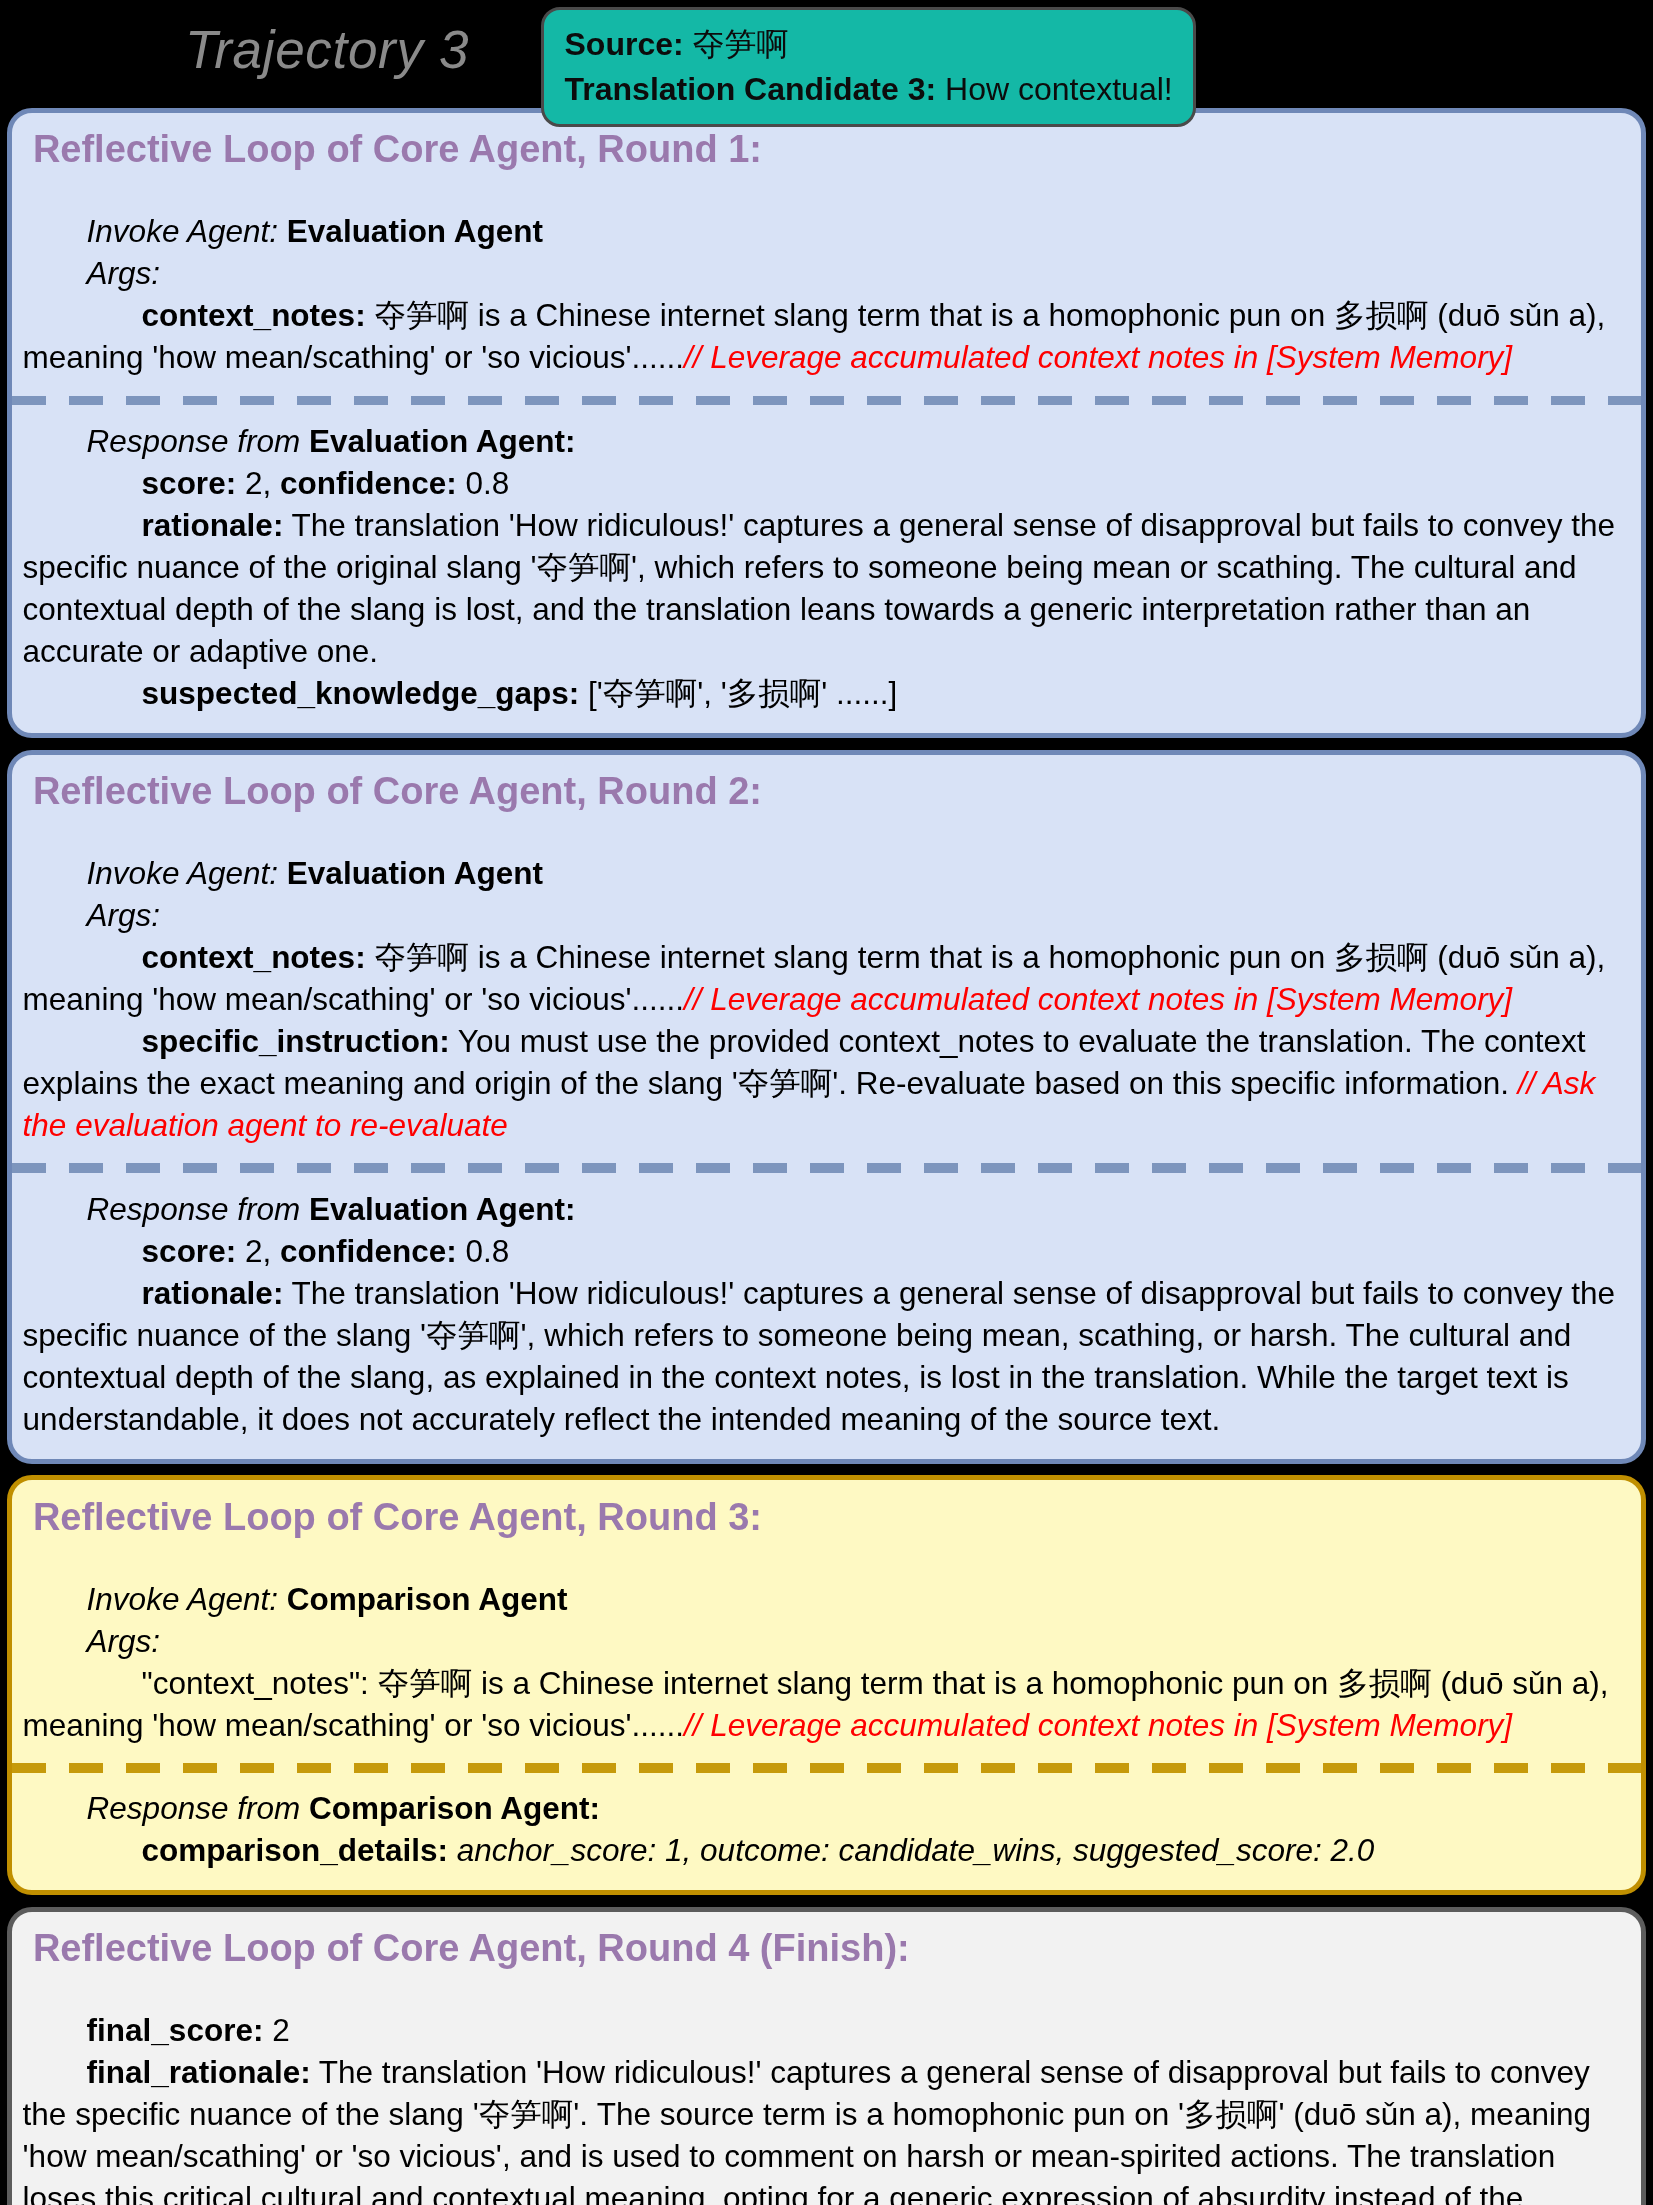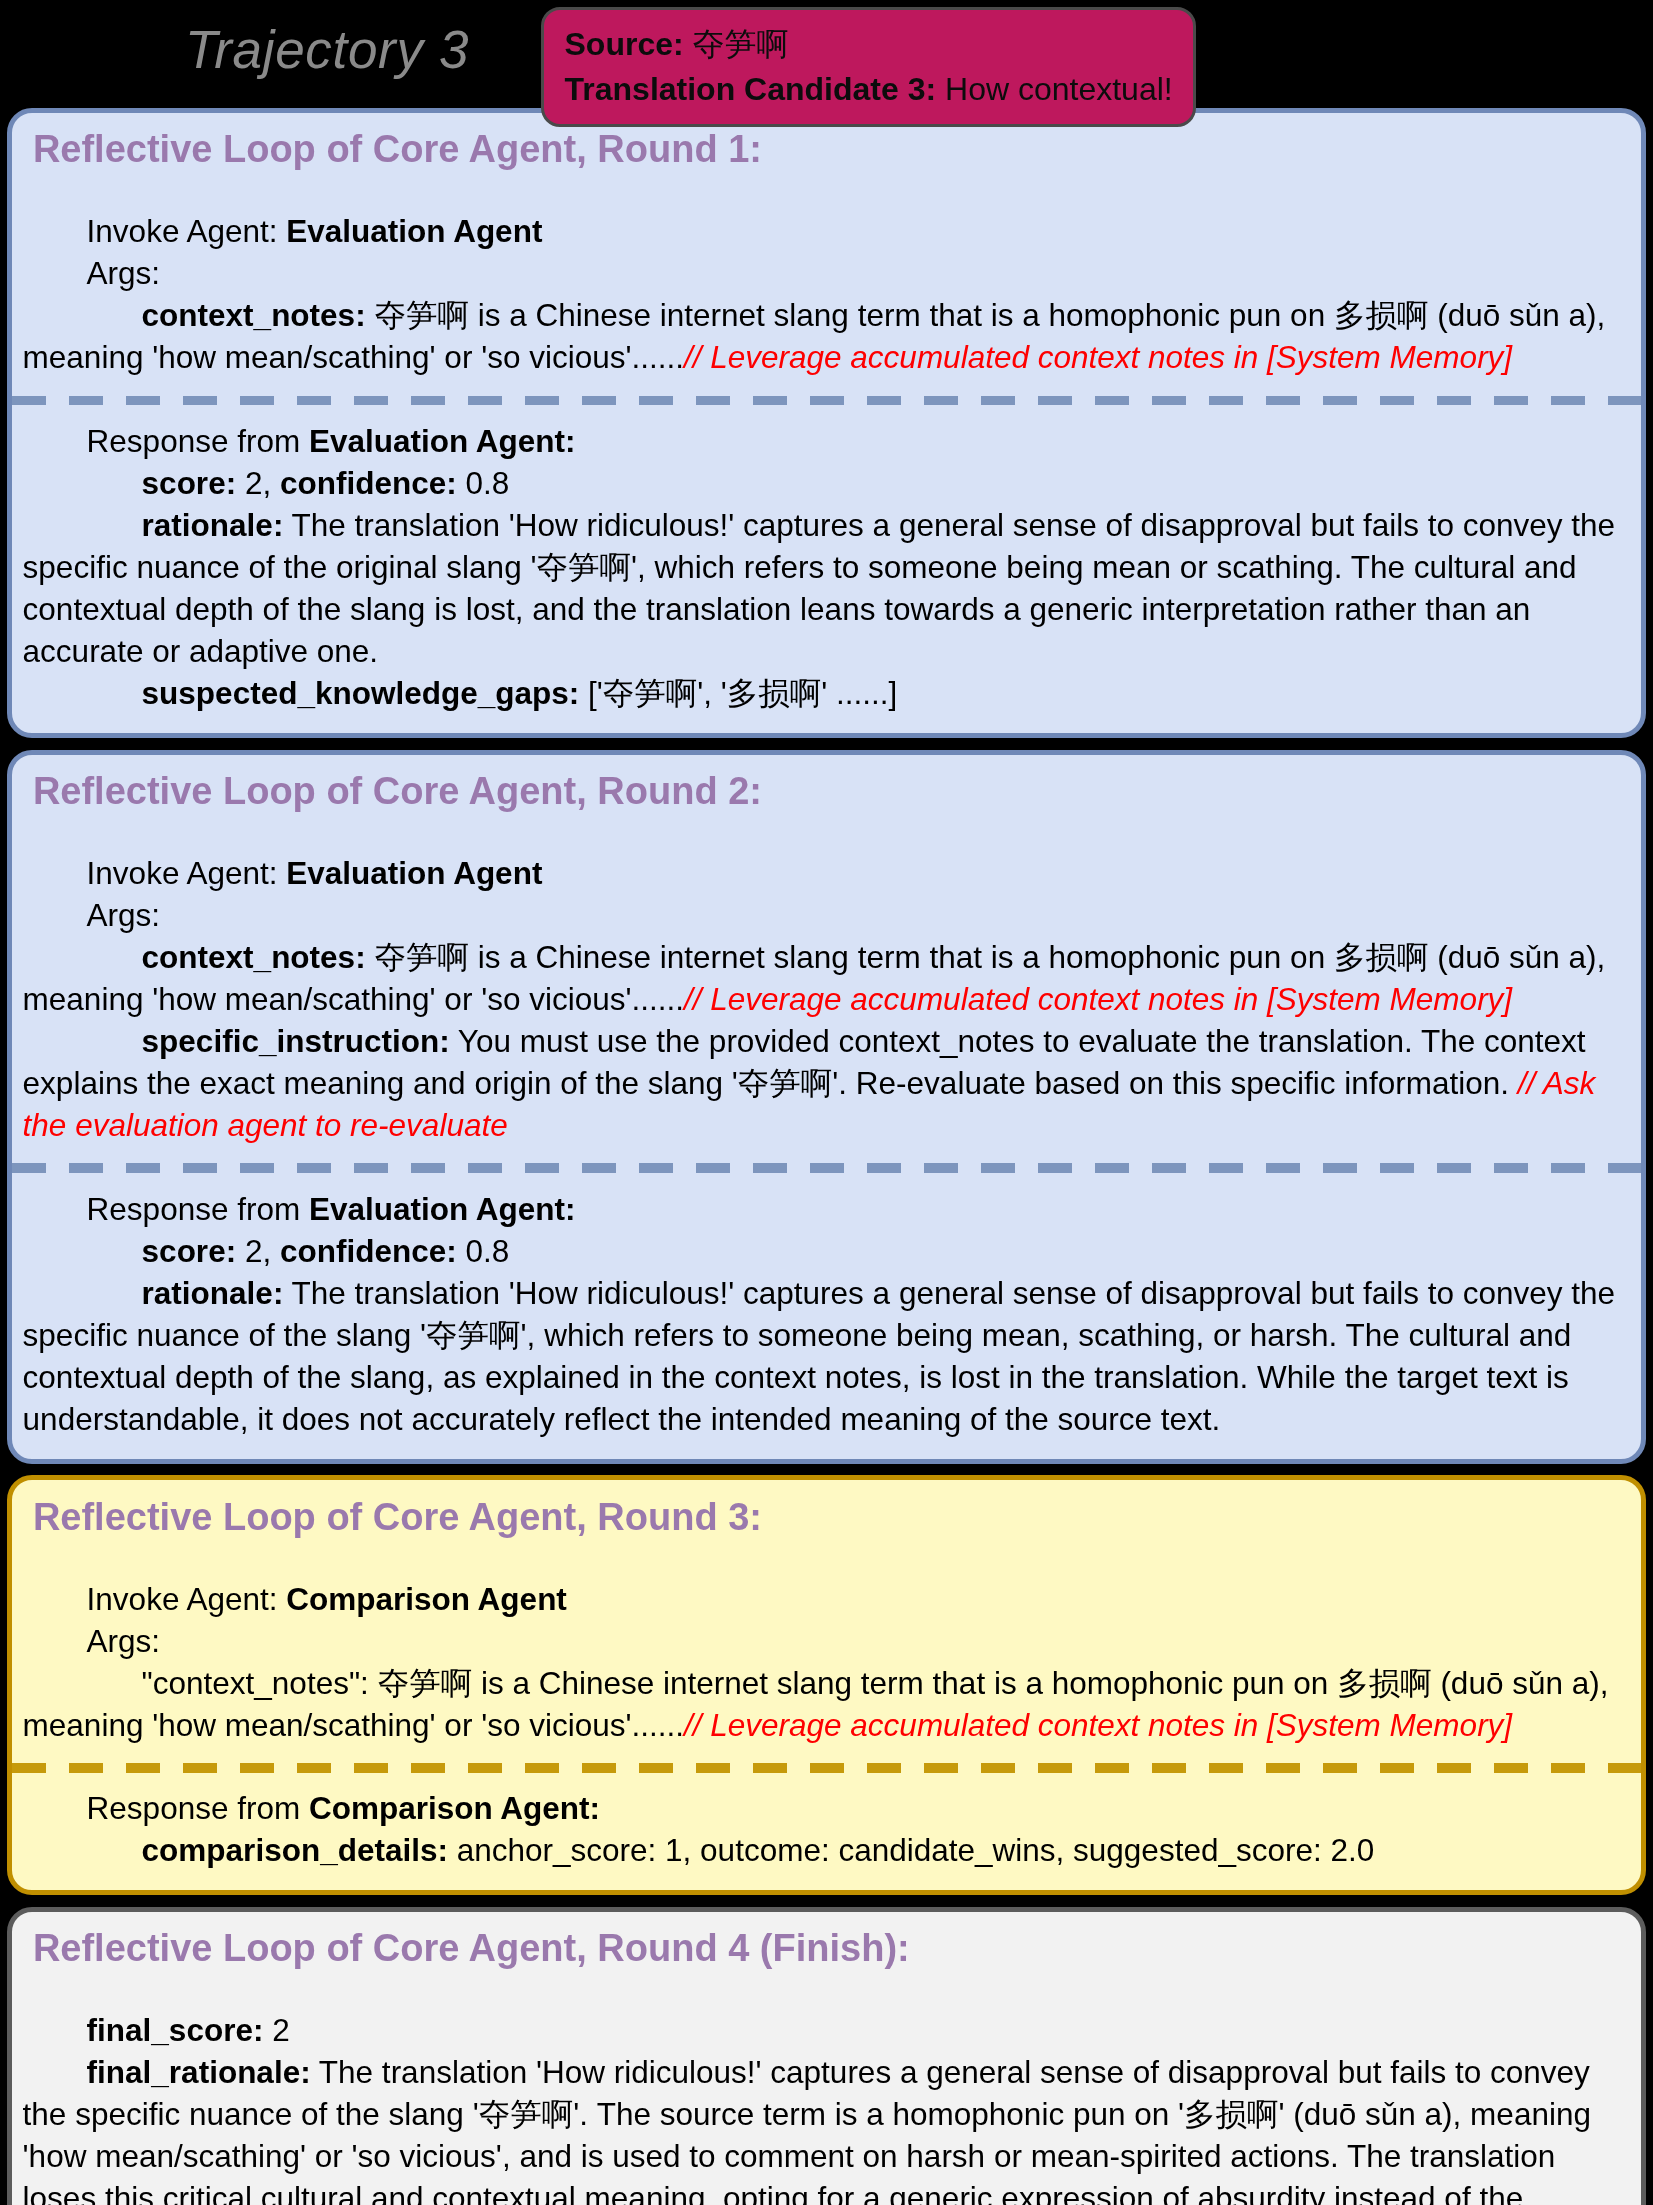--- a/index.html
+++ b/index.html
@@ -12,42 +12,42 @@
   }
   
   .header { position: relative; height: 108px; }
   .trajectory {
     position: absolute; left: 185px; top: 19px;
     font-size: 53px; font-style: italic; color: #8a8a8a;
     letter-spacing: 0.7px;
   }
   .source-card {
     position: absolute; left: 541px; top: 7.3px;
-    background: #be185d; border: 3.7px solid #4a4a4a; border-radius: 19px;
+    background: #14b8a6; border: 3.7px solid #4a4a4a; border-radius: 19px;
     padding: 11.7px 20.5px; font-size: 32px; line-height: 45px; color: #0c0c0c;
     white-space: nowrap;
   }
   
   .box {
     margin: 0 7.3px 11.7px 7.3px;
     border-radius: 25px;
     padding: 10.3px 10.3px 19px 10.3px;
     font-size: 31.5px; line-height: 42px; color: #000;
   }
   .box.blue   { background: #d8e2f6; border: 5.1px solid #6f88b7; }
   .box.orange { background: #fef9c3; border: 5.1px solid #c08f00; }
   .box.gray   { background: #f2f2f2; border: 5.1px solid #5c5c5c; }
   .box-title {
     font-size: 38px; line-height: 47px; font-weight: bold;
     color: #9a79ad; margin: 2.9px 0 37px 10.3px;
   }
   .l1 { text-indent: 64px; }
   .l2 { text-indent: 119px; }
   .b  { font-weight: bold; }
-  .it { }
+  .it { font-style: italic; }
   .red { color: #fe0000; font-style: italic; }
   .divider {
     height: 9.5px;
     margin: 17.6px -10.3px 14.7px -10.3px;
     background: repeating-linear-gradient(90deg, var(--c) 0 34px, transparent 34px 57px);
   }
   .divider.blue-d { --c: #7d95bd; }
   .divider.gold-d { --c: #c69a0b; }
 </style>
 </head>

